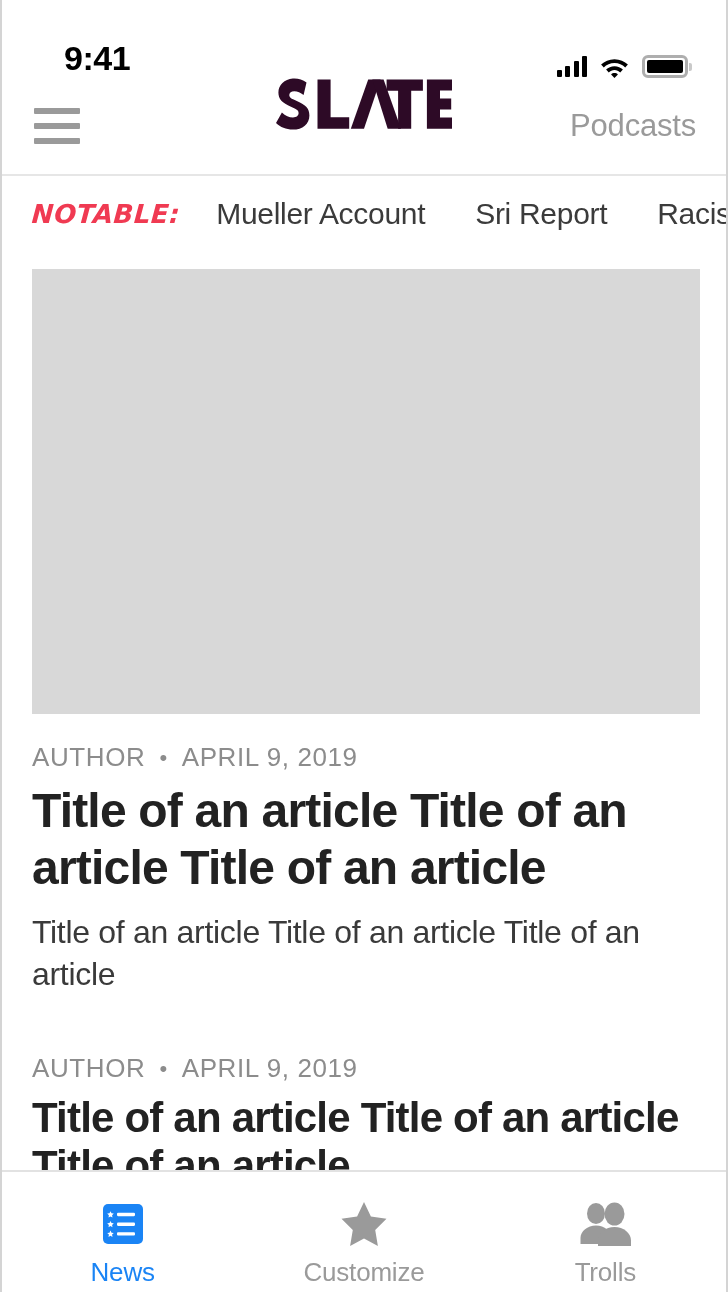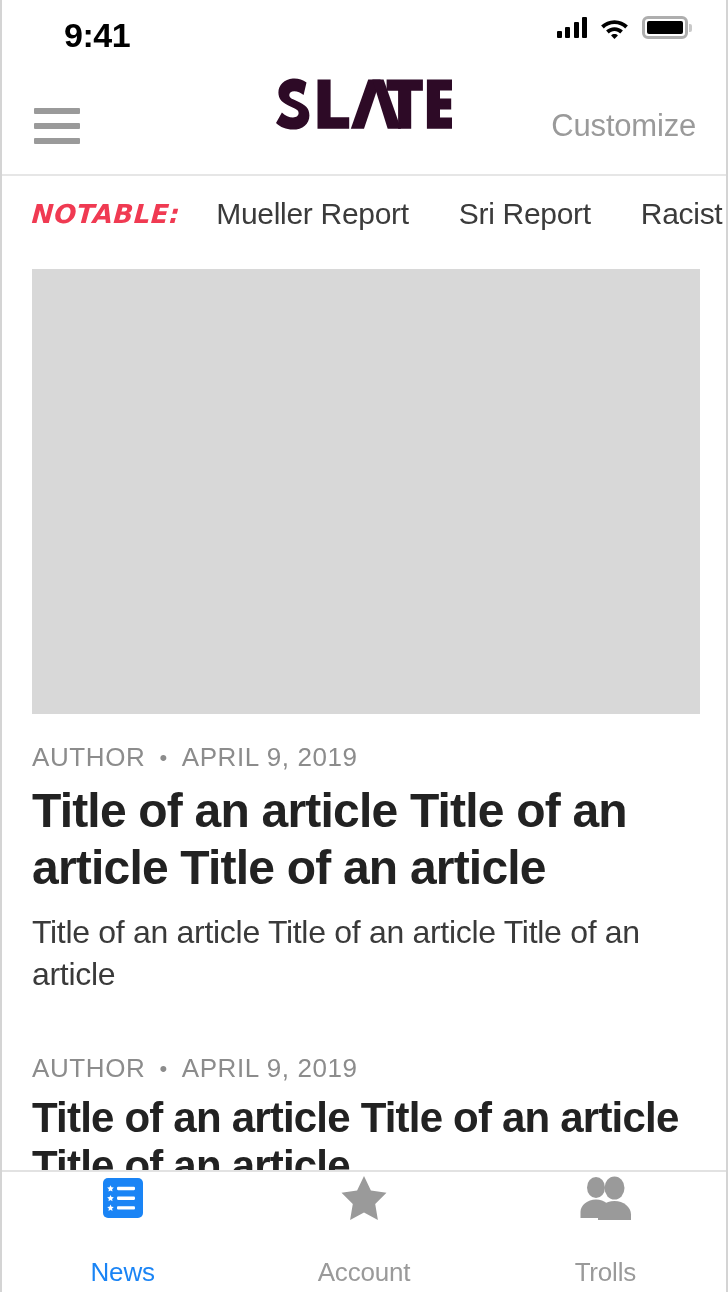--- a/index.html
+++ b/index.html
@@ -16,23 +16,23 @@
     background:#ffffff;
     border-left:2px solid #d4d4d4;
     border-right:2px solid #d4d4d4;
     display:flex; flex-direction:column;
   }
 
   
   .status-bar {
     height:78px;
     flex:0 0 78px;
-    display:flex; align-items:flex-start;
+    display:flex; align-items:flex-end;
     justify-content:space-between;
-    padding:16px 34px 0 62px;
+    padding:4px 34px 0 62px;
   }
   .status-time {
     font-size:34px;
     font-weight:bold;
     color:#000000;
     letter-spacing:-0.5px;
     font-family:"Liberation Sans", sans-serif;
   }
   .status-icons { display:flex; align-items:center; gap:13px; }
   .signal-bars { display:flex; align-items:flex-end; gap:3.5px; height:21px; }
@@ -165,21 +165,21 @@
   .tab-bar {
     flex:0 0 122px;
     border-top:2px solid #e2e2e2;
     display:flex;
     align-items:center;
     background:#fff;
   }
   .tab-item {
     flex:1 1 0;
     display:flex; flex-direction:column;
-    align-items:center; justify-content:space-between;
+    align-items:center; justify-content:flex-end;
     gap:7px; cursor:pointer;
     height:100%;
     padding-bottom:4px;
   }
   .tab-label {
     font-size:26px;
     color:#9a9a9a;
     letter-spacing:-0.2px;
   }
   .tab-item.active .tab-label { color:#1a84f5; }
@@ -225,26 +225,26 @@
           <path d="M30.5 4.5C26.5 1.6 21.8 0.2 16.8 0.6 8.4 1.3 2.4 7 2.4 14.6c0 6.6 3.8 10.5 12.6 14.2 6 2.5 7.6 3.8 7.6 6.3 0 2.6-2.2 4.3-5.6 4.3-3.9 0-7.6-1.8-11.1-5L0 45.1c4.4 4.2 10 6.5 16.8 6.5 9.9 0 16.6-5.7 16.6-14.2 0-6.8-3.6-10.6-12.6-14.4-6-2.5-7.5-3.6-7.5-6 0-2.2 1.9-3.8 5-3.8 3.2 0 6.3 1.4 9.3 3.9z"></path>
           <path d="M41.5 1.4h13.1v37.8h18.6v11.6H41.5z"></path>
           <path d="M104.6 1.4h-12.4L74.8 50.8h13.2z"></path>
           <path d="M92.6 1.4l17.4 49.4H96.6L79.3 1.4z" opacity="0"></path>
           <path d="M96.3 1.4h11.3l17.4 49.4h-13.3z"></path>
           <path d="M110.6 1.4h36.3v11.4h-11.7v38h-13.1v-38h-11.5z"></path>
           <path d="M150.9 1.4h25.1v11.2h-12v7.9h11.2v10.9h-11.2v8.2h12.3v11.2h-25.4z"></path>
         </g>
       </svg>
     </div>
-    <div class="customize-btn">Customize</div>
+    <div class="customize-btn">Podcasts</div>
   </div>
 
   <div class="notable-strip">
     <div class="notable-label">NOTABLE:</div>
-    <div class="notable-topic">Mueller Report</div>
+    <div class="notable-topic">Mueller Account</div>
     <div class="notable-topic">Sri Report</div>
     <div class="notable-topic">Racist Trolls</div>
   </div>
 
   <div class="feed">
 
     <div class="article">
       <div class="hero-image"></div>
       <div class="byline">
         <span>AUTHOR</span>
@@ -284,21 +284,21 @@
       </div>
       <div class="tab-label">News</div>
     </div>
 
     <div class="tab-item">
       <div class="tab-icon">
         <svg width="50" height="48" viewBox="0 0 50 48">
           <path d="M25 2l6.9 14.6 15.6 2.2-11.3 11.2 2.7 16L25 38.5 11.1 46l2.7-16L2.5 18.8l15.6-2.2z" fill="#9a9a9a"></path>
         </svg>
       </div>
-      <div class="tab-label">Account</div>
+      <div class="tab-label">Customize</div>
     </div>
 
     <div class="tab-item">
       <div class="tab-icon">
         <svg width="58" height="48" viewBox="0 0 58 48">
           <g fill="#9a9a9a">
             <ellipse cx="20" cy="13.5" rx="9" ry="10.5"></ellipse>
             <path d="M20 25.5c-8.5 0-15.5 5.6-15.5 12.6V44h31v-5.9c0-7-7-12.6-15.5-12.6z"></path>
             <ellipse cx="38.5" cy="14" rx="10" ry="11.5"></ellipse>
             <path d="M38.5 27c-9 0-16.5 6-16.5 13.4V46h33v-5.6C55 33 47.5 27 38.5 27z"></path>

